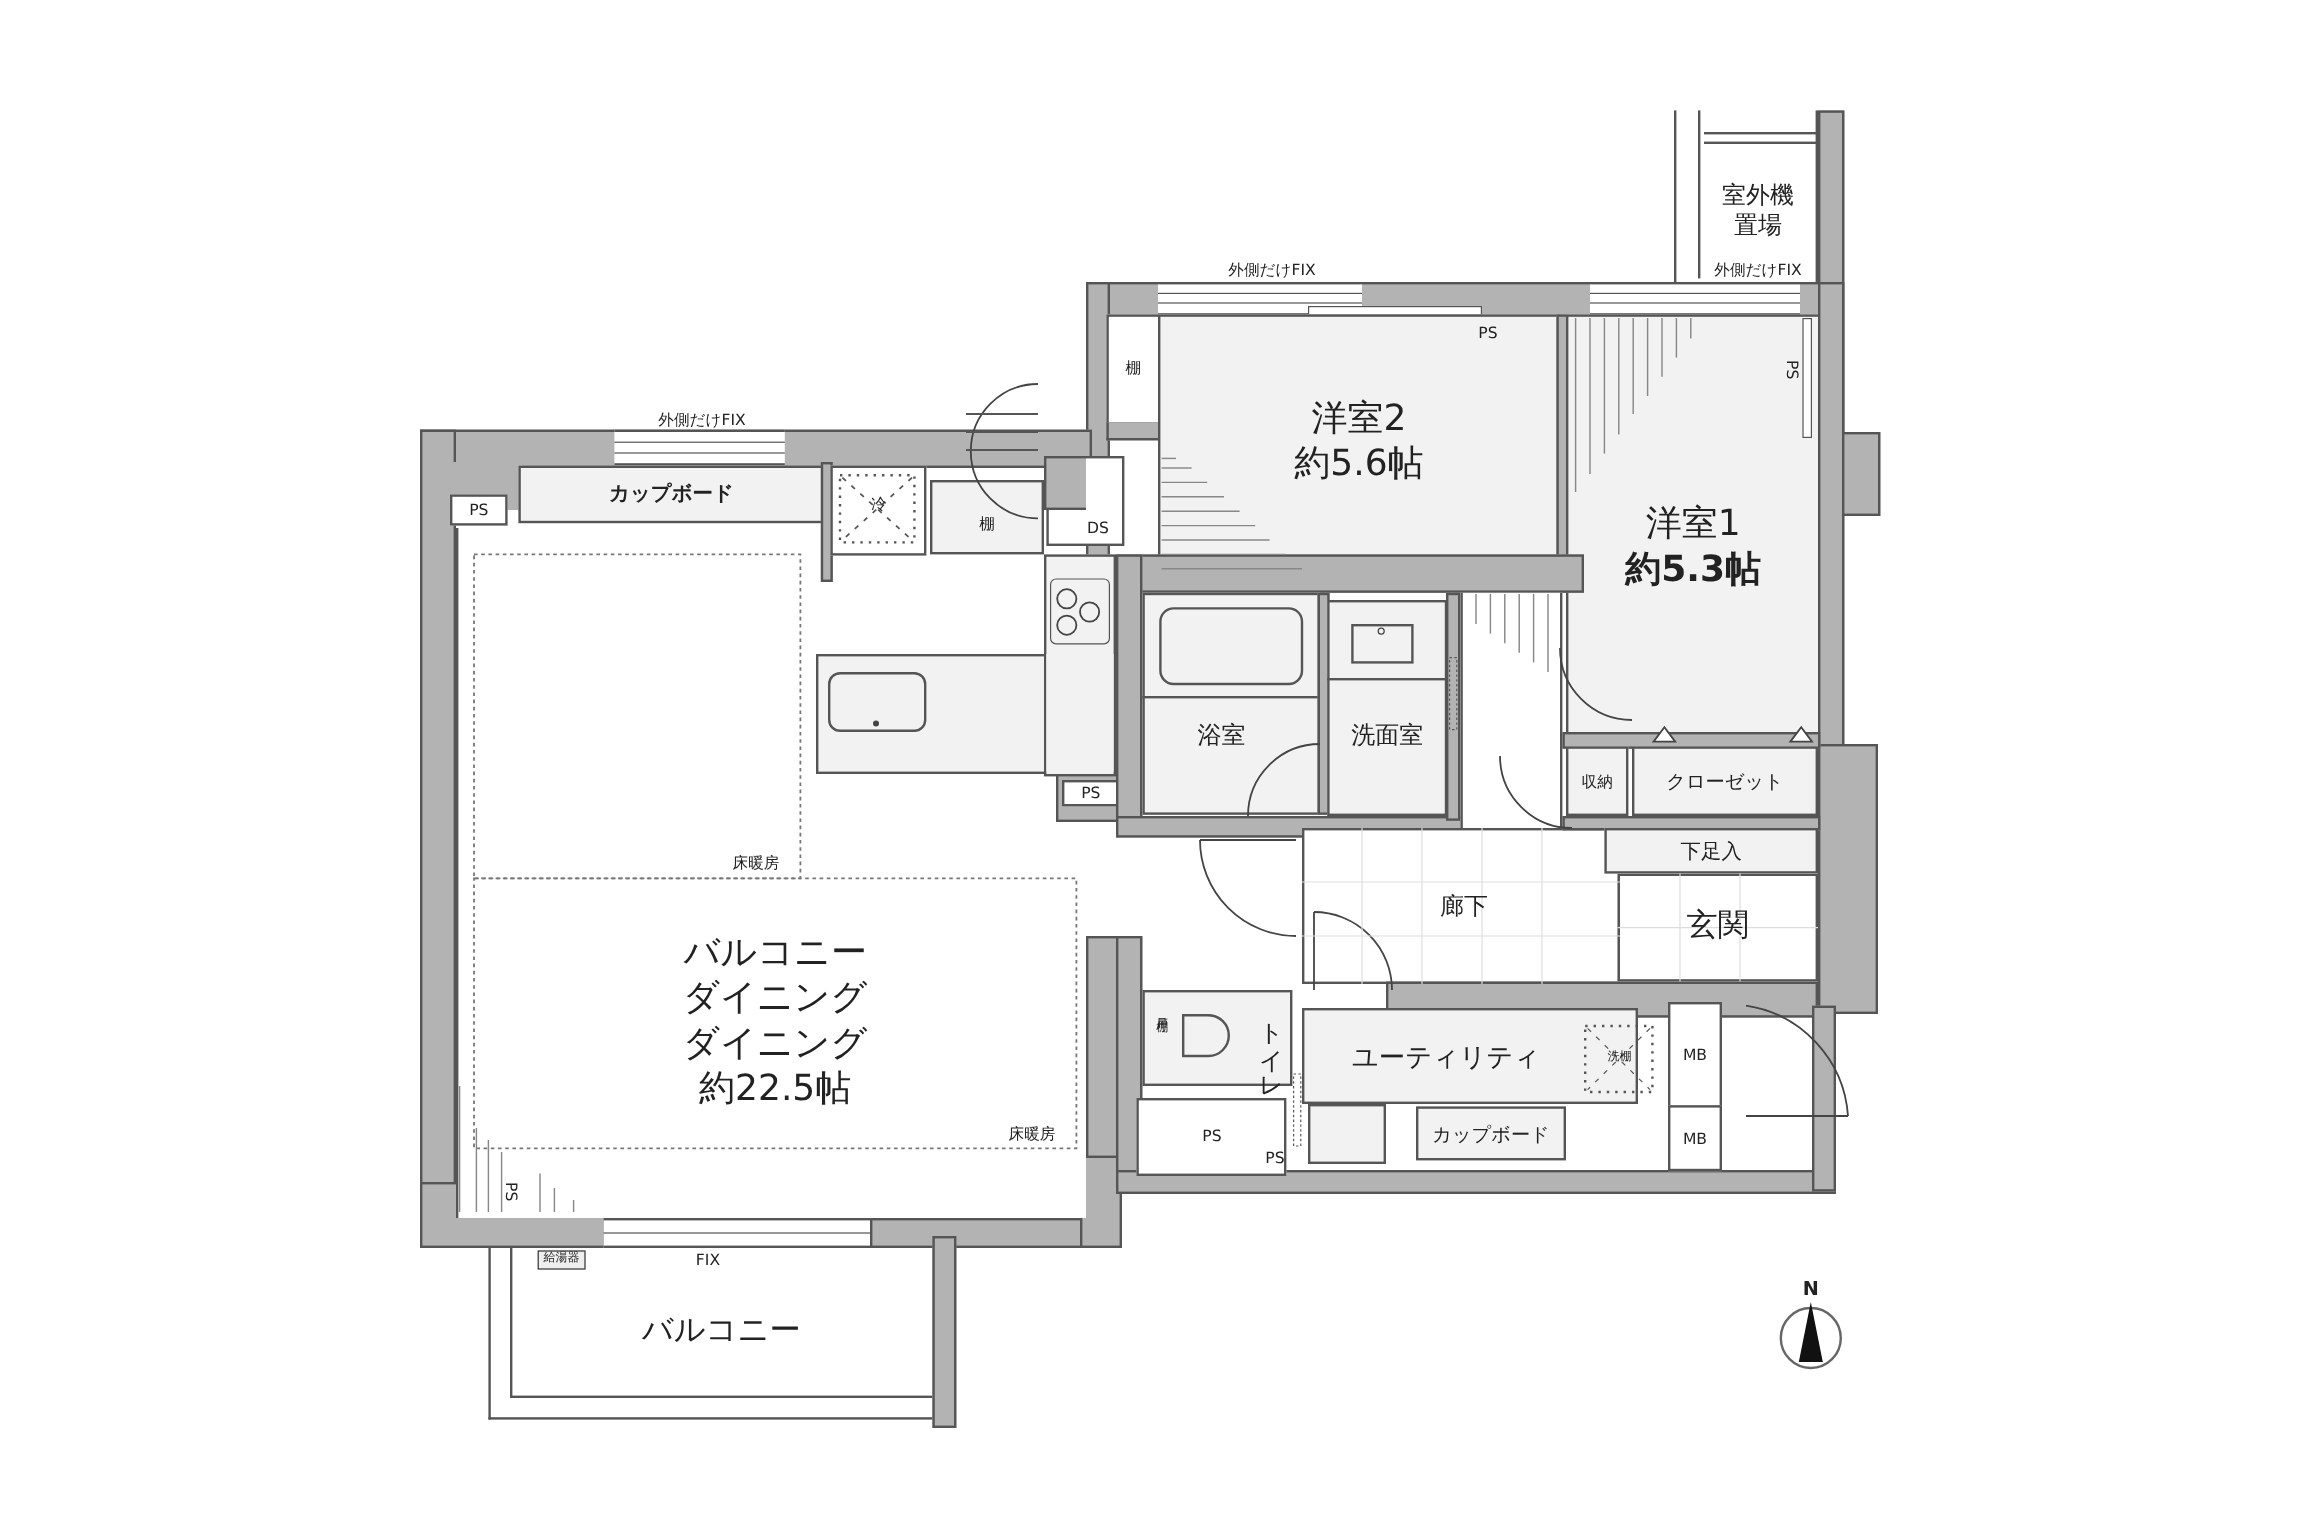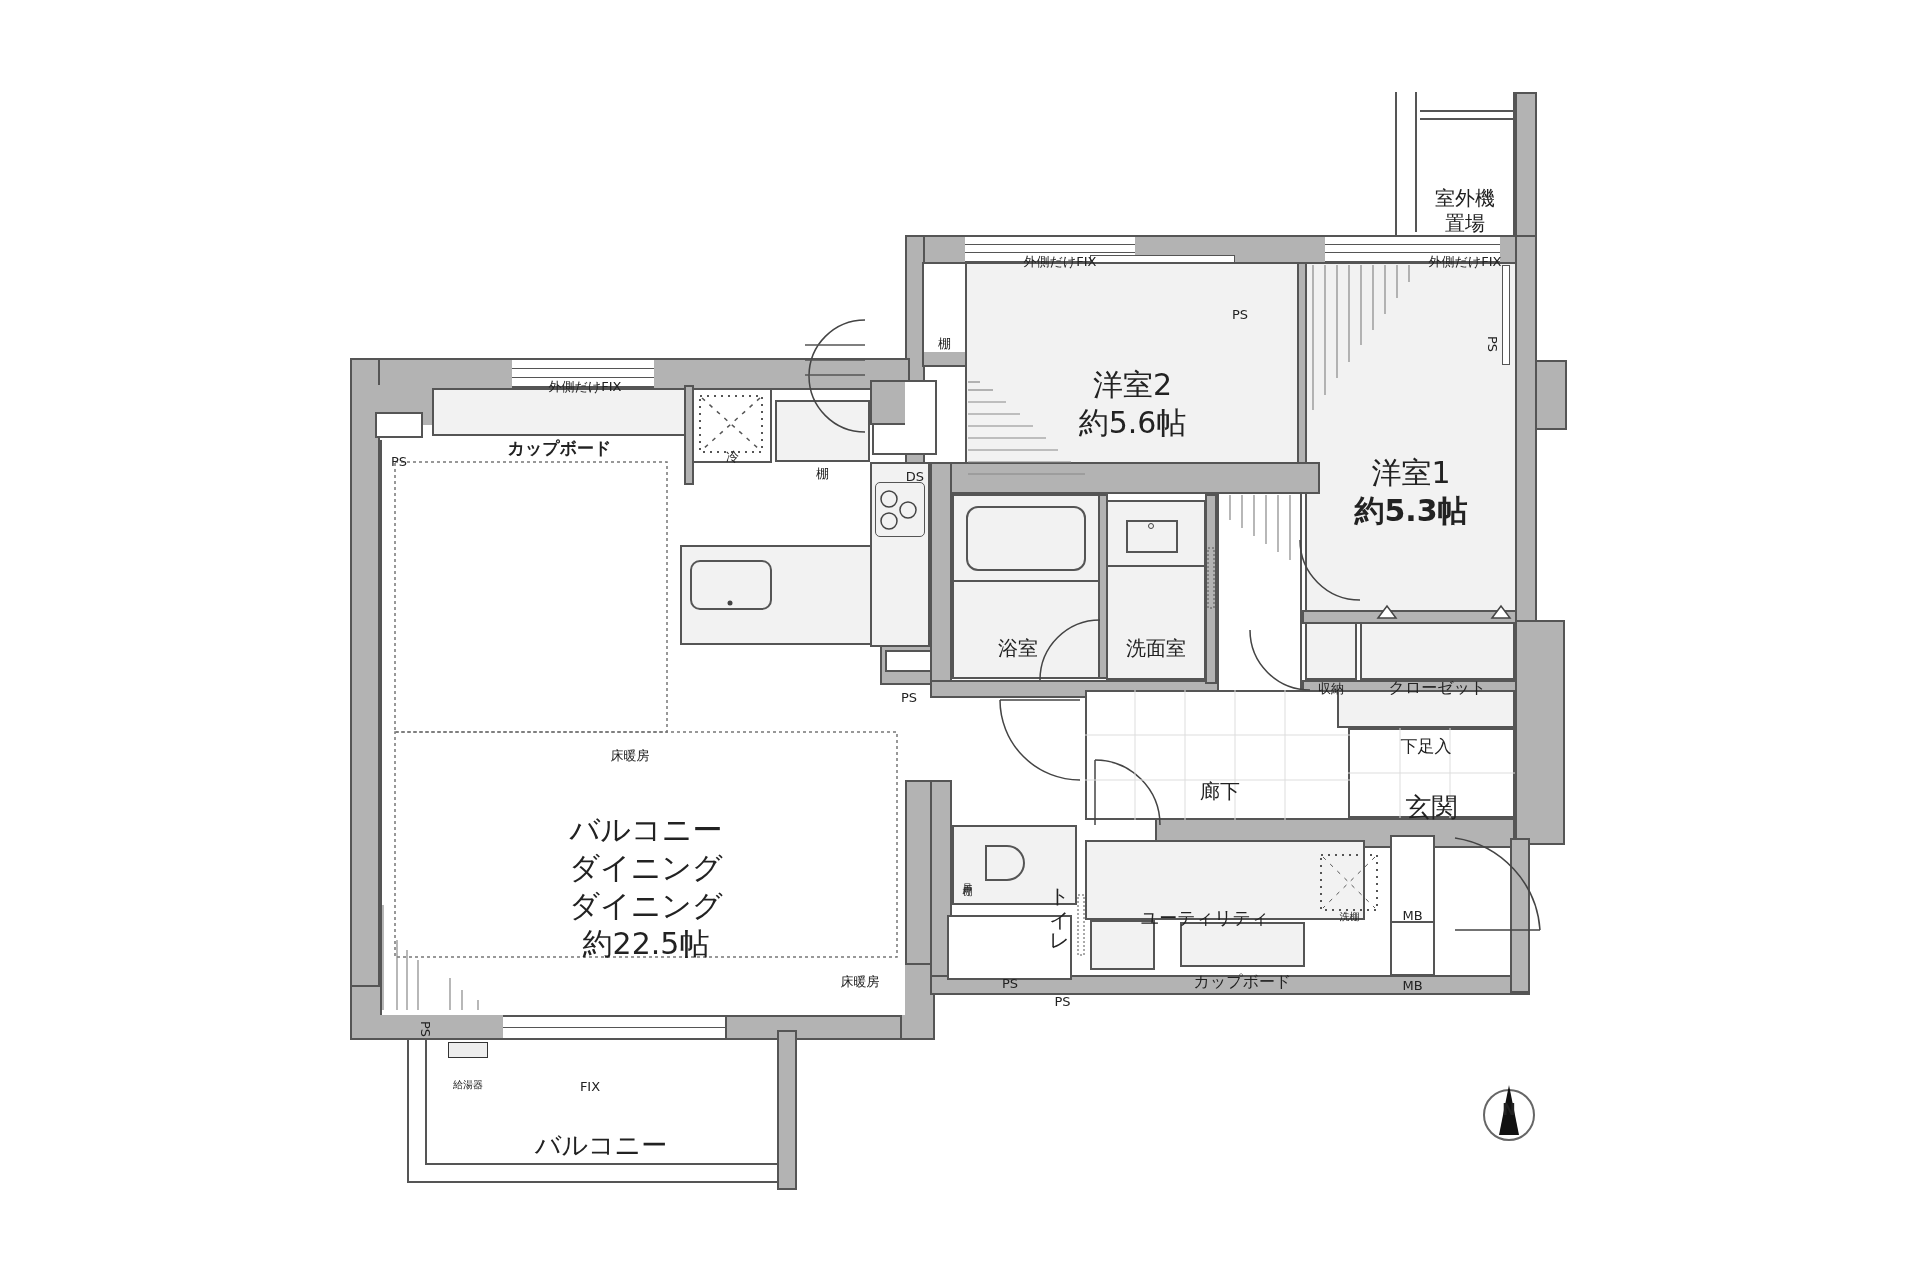--- a/index.html
+++ b/index.html
@@ -1,21 +1,21 @@
 <!DOCTYPE html>
 <html><head>
 <meta charset="utf-8">
 <style>
   html,body{margin:0;padding:0;background:#fff;}
   body{width:1920px;height:1280px;position:relative;overflow:hidden;font-family:"DejaVu Sans","Liberation Sans",sans-serif;color:#222;}
   .abs{position:absolute;box-sizing:border-box;}
   .wall{background:#b3b3b3;border:2px solid #555;}
   .room{background:#f2f2f2;border:2px solid #555;}
   .roomw{background:#fff;border:2px solid #555;}
-  .lbl{position:absolute;text-align:center;white-space:nowrap;color:#222;margin-top:36px;}
+  .lbl{position:absolute;text-align:center;white-space:nowrap;color:#222;}
   .big{font-size:30px;line-height:38px;}
   .mid{font-size:20px;line-height:24px;}
   .sm{font-size:13px;line-height:15px;}
   .xs{font-size:10px;line-height:12px;letter-spacing:1px;font-family:Liberation Mono, monospace;}
   svg.plan{position:absolute;left:0;top:0;}
   .vert{writing-mode:vertical-rl;}
 </style>
 </head>
 <body>
 
@@ -281,21 +281,21 @@
 <div class="lbl sm" style="left:600px;top:712px;width:60px;">床暖房</div>
 <div class="lbl sm" style="left:830px;top:938px;width:60px;">床暖房</div>
 
 <div class="lbl big" style="left:395px;top:775px;width:502px;">バルコニー</div>
 <div class="lbl big" style="left:395px;top:813px;width:502px;">ダイニング</div>
 <div class="lbl big" style="left:395px;top:851px;width:502px;">ダイニング</div>
 <div class="lbl big" style="left:395px;top:889px;width:502px;">約22.5帖</div>
 
 <div class="lbl mid vert" style="left:1048px;top:838px;">トイレ</div>
 <div class="lbl xs vert" style="left:960px;top:840px;">吊戸棚</div>
-<div class="lbl mid" style="left:1095px;top:870px;width:220px;font-size:18px;">ユーティリティ</div>
+<div class="lbl mid" style="left:1095px;top:870px;width:220px;font-size:22px;">ユーティリティ</div>
 <div class="lbl sm" style="left:1322px;top:873px;width:55px;font-size:10px;">洗棚</div>
 <div class="lbl mid" style="left:1180px;top:934px;width:125px;font-size:16px;">カップボード</div>
 <div class="lbl sm" style="left:1390px;top:872px;width:45px;">MB</div>
 <div class="lbl sm" style="left:1390px;top:942px;width:45px;">MB</div>
 
 <div class="lbl sm" style="left:570px;top:1043px;width:40px;">FIX</div>
 <div class="lbl xs" style="left:448px;top:1044px;width:40px;letter-spacing:0;">給湯器</div>
 <div class="lbl big" style="left:425px;top:1090px;width:352px;font-size:26px;">バルコニー</div>
 
 <div class="lbl mid" style="left:1499px;top:1062px;width:20px;font-weight:bold;font-size:16px;">N</div>

